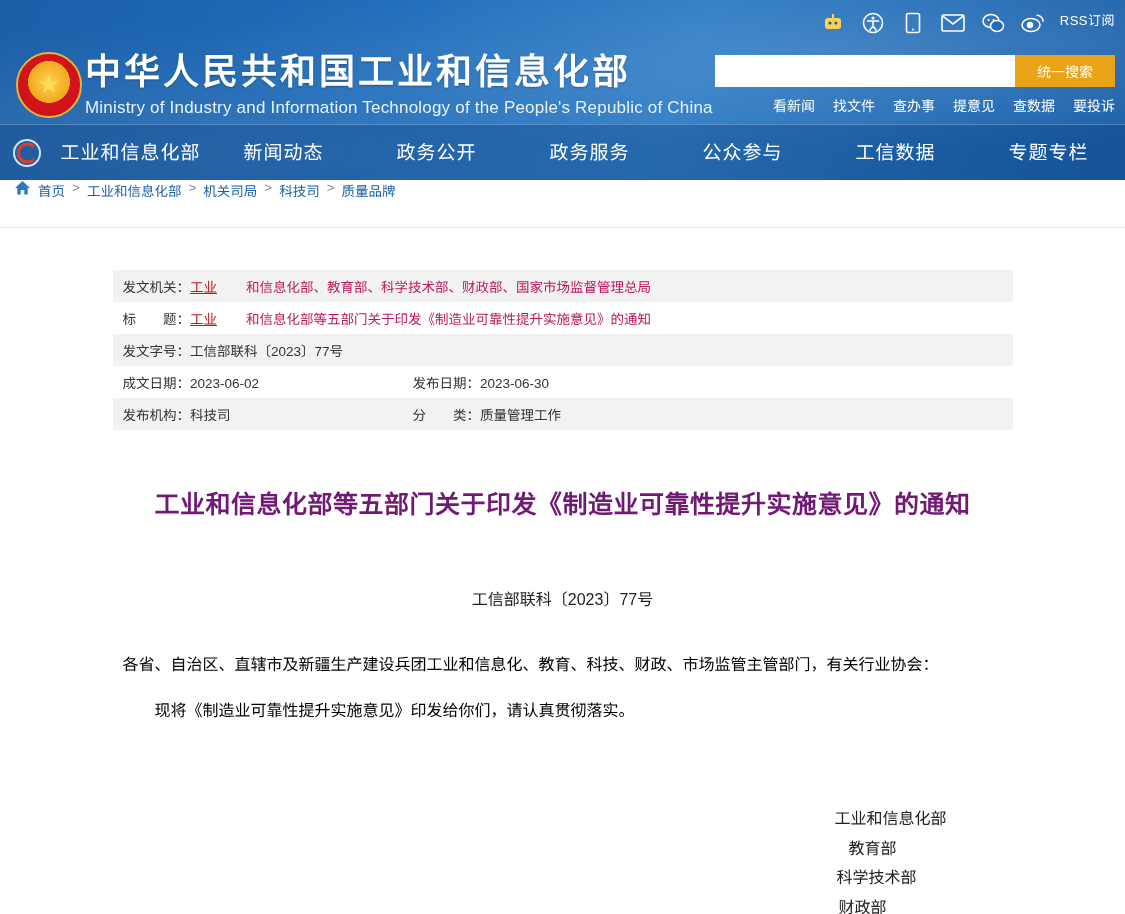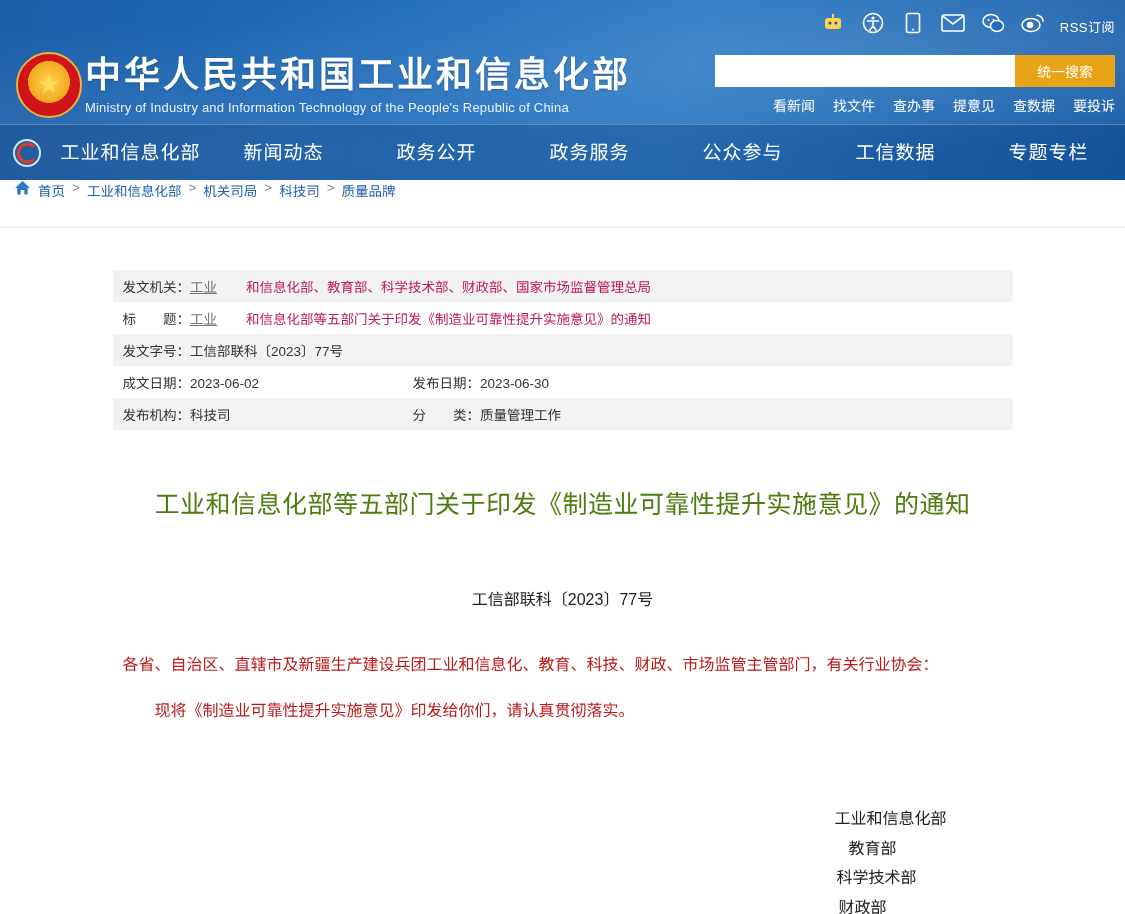--- a/index.html
+++ b/index.html
@@ -21,21 +21,21 @@
     content: "";
     position: absolute; inset: 0;
     background:
       radial-gradient(ellipse at 75% 30%, rgba(255,255,255,0.14), rgba(255,255,255,0) 55%),
       radial-gradient(ellipse at 20% 85%, rgba(255,255,255,0.10), rgba(255,255,255,0) 60%);
     pointer-events: none;
   }
   .header-top {
     position: absolute;
     top: 10px; right: 10px;
-    display: flex; align-items: flex-end; gap: 14px;
+    display: flex; align-items: flex-start; gap: 14px;
     color: #fff;
   }
   .hicon {
     width: 26px; height: 26px;
     display: inline-flex; align-items: center; justify-content: center;
     color: #ffffff;
   }
   .hicon svg { display:block; }
   .rss-text {
     font-size: 13px; color: #ffffff; letter-spacing: .5px;
@@ -61,21 +61,21 @@
   .brand-text .cn {
     color: #fff;
     font-size: 36px;
     font-weight: 700;
     letter-spacing: 3px;
     line-height: 1.1;
     text-shadow: 0 1px 2px rgba(0,0,0,.25);
   }
   .brand-text .en {
     color: #eaf3ff;
-    font-size: 13px;
+    font-size: 17px;
     letter-spacing: .2px;
     margin-top: 6px;
   }
   .search-wrap {
     position: absolute; right: 10px; top: 55px;
     display: flex;
     border-radius: 10px;
   }
   .search-input {
     width: 300px; height: 32px;
@@ -146,47 +146,47 @@
     font-size: 13.5px;
     color: #333;
   }
   .meta-table tr { height: 30px; }
   .meta-table tr.shade { background: #f2f2f2; }
   .meta-table td {
     padding: 6px 10px;
     vertical-align: middle;
   }
   .meta-label { white-space: nowrap; }
-  .meta-table a { color: #737373; text-decoration: underline; }
+  .meta-table a { color: #b91c1c; text-decoration: underline; }
   .meta-link-plain { color: #be185d; margin-left: 29px; }
   
   .doc {
     width: 880px;
     margin: 0 auto;
     padding-top: 8px;
   }
   .doc-title {
     text-align: center;
     font-size: 25px;
-    font-weight: 400;
-    color: #4d7c0f;
+    font-weight: 700;
+    color: #701a75;
     margin: 48px 0 0 0;
     line-height: 1.5;
     letter-spacing: .5px;
   }
   .doc-number {
     text-align: center;
     font-size: 16px;
     color: #222;
     margin-top: 62px;
   }
   .doc-para {
     font-size: 16px;
     line-height: 1.9;
-    color: #b91c1c;
+    color: #000000;
     margin-top: 40px;
   }
   .doc-para.indent { text-indent: 2em; margin-top: 0; }
   .signature {
     margin-top: 78px;
     font-size: 16px;
     line-height: 1.85;
     color: #222;
     text-align: right;
     padding-right: 16px;

